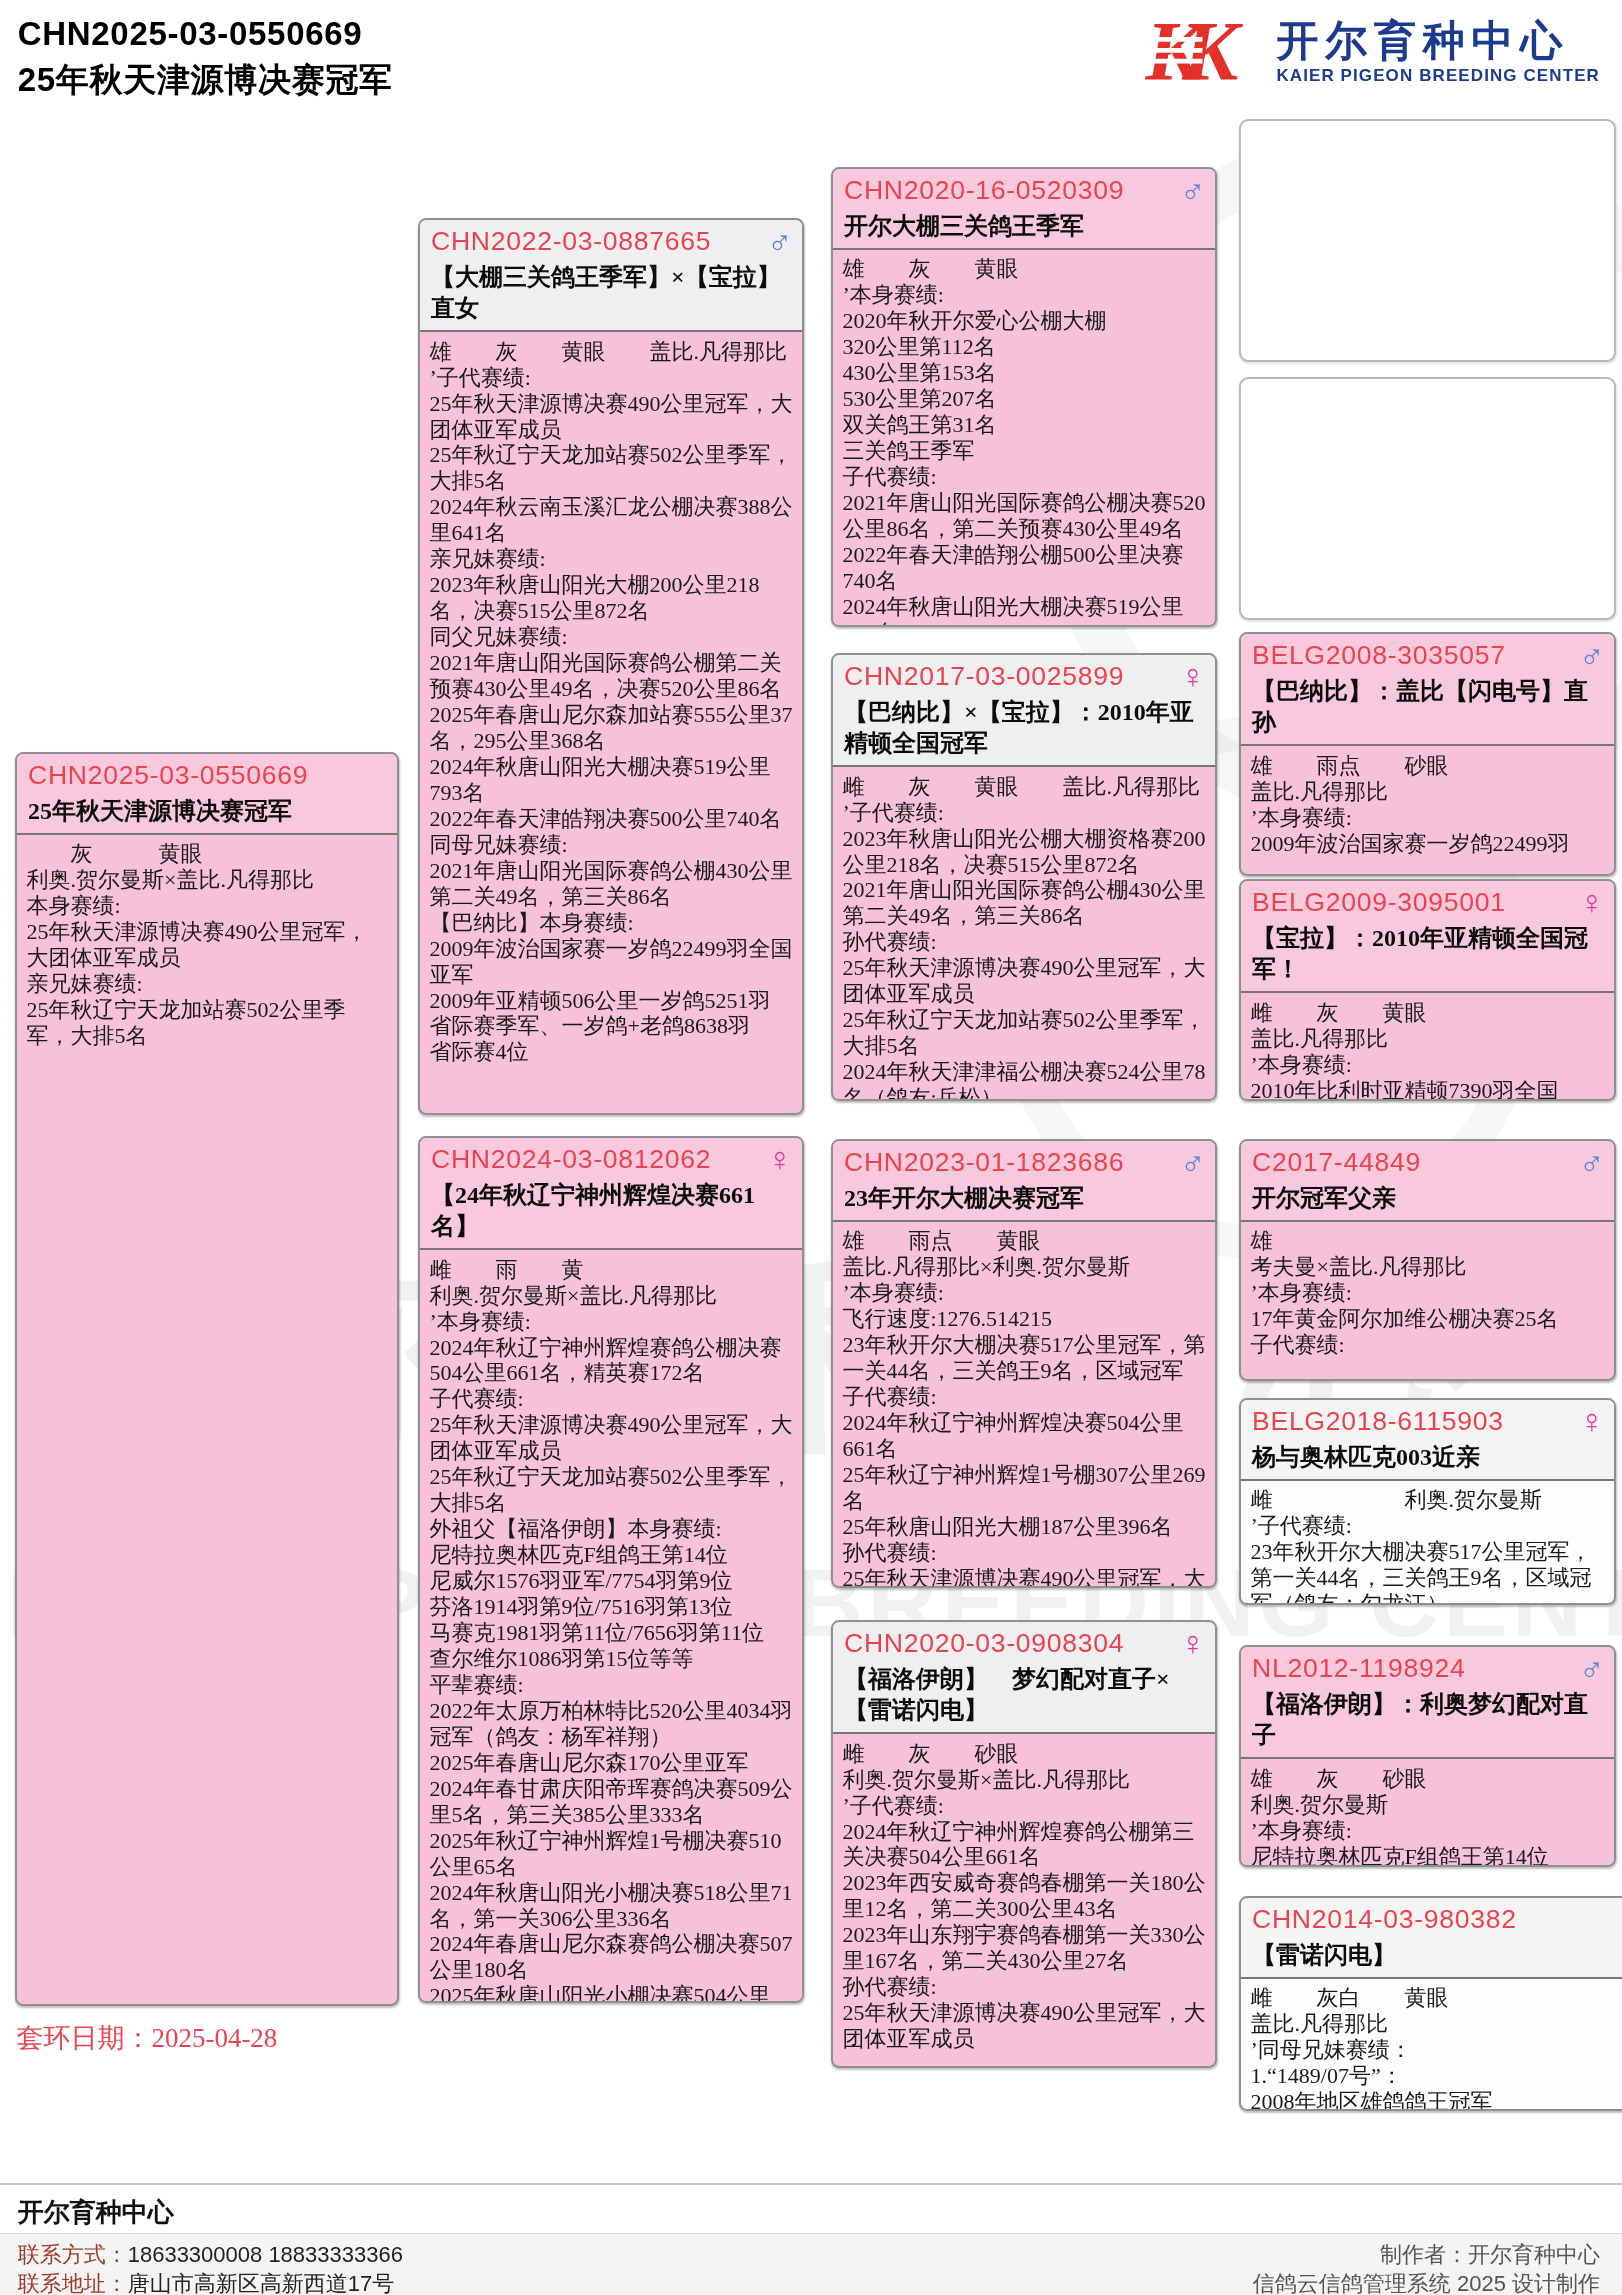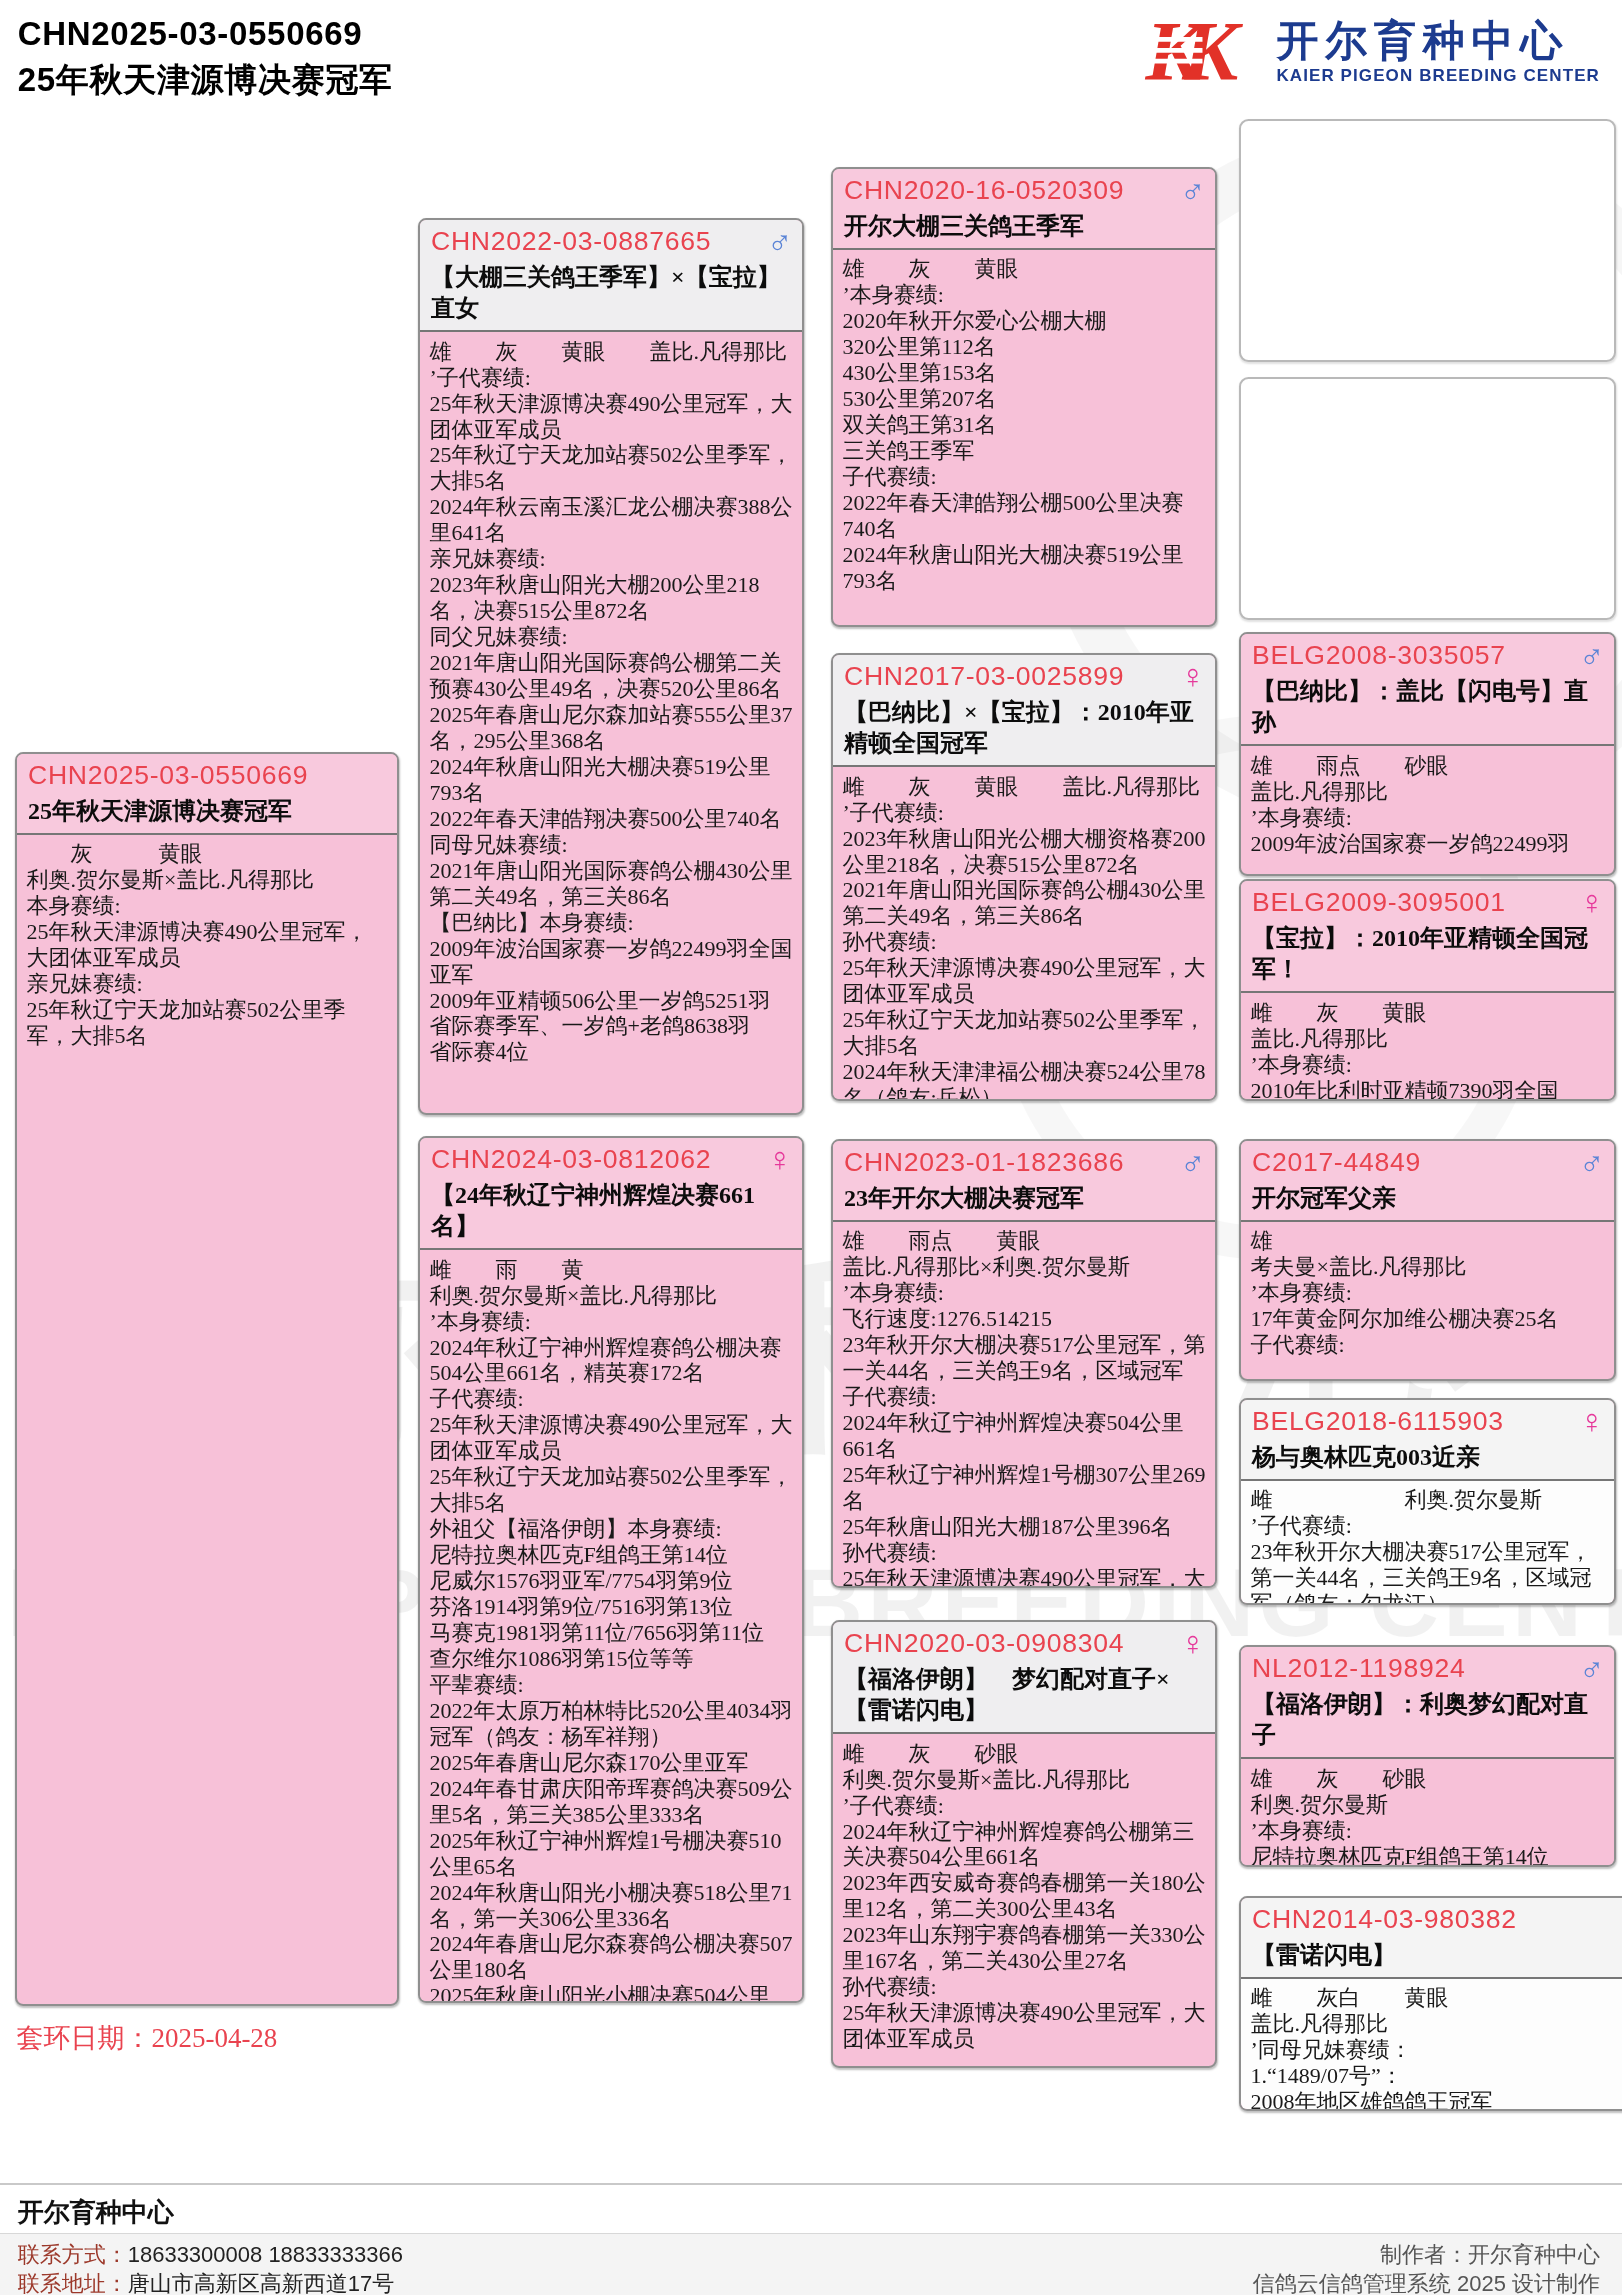--- a/index.html
+++ b/index.html
@@ -153,20 +153,21 @@
       <div class="card-body">
         <div class="line">雄　　灰　　黄眼</div>
         <div class="line">’本身赛绩:</div>
         <div class="line">2020年秋开尔爱心公棚大棚</div>
         <div class="line">320公里第112名</div>
         <div class="line">430公里第153名</div>
         <div class="line">530公里第207名</div>
         <div class="line">双关鸽王第31名</div>
         <div class="line">三关鸽王季军</div>
         <div class="line">子代赛绩:</div>
+        <div class="line">2021年唐山阳光国际赛鸽公棚决赛520公里86名，第二关预赛430公里49名</div>
         <div class="line">2022年春天津皓翔公棚500公里决赛740名</div>
         <div class="line">2024年秋唐山阳光大棚决赛519公里793名</div>
       </div>
     </div>
     <div class="card s-whitehead" style="left: 831px; top: 653px; width: 386px; height: 448px;">
       <div class="card-header"><span class="ring-no">CHN2017-03-0025899</span><span class="sex sex-f">♀</span><div class="card-title">【巴纳比】×【宝拉】：2010年亚精顿全国冠军</div></div>
       <div class="card-body">
         <div class="line">雌　　灰　　黄眼　　盖比.凡得那比</div>
         <div class="line">’子代赛绩:</div>
         <div class="line">2023年秋唐山阳光公棚大棚资格赛200公里218名，决赛515公里872名</div>

